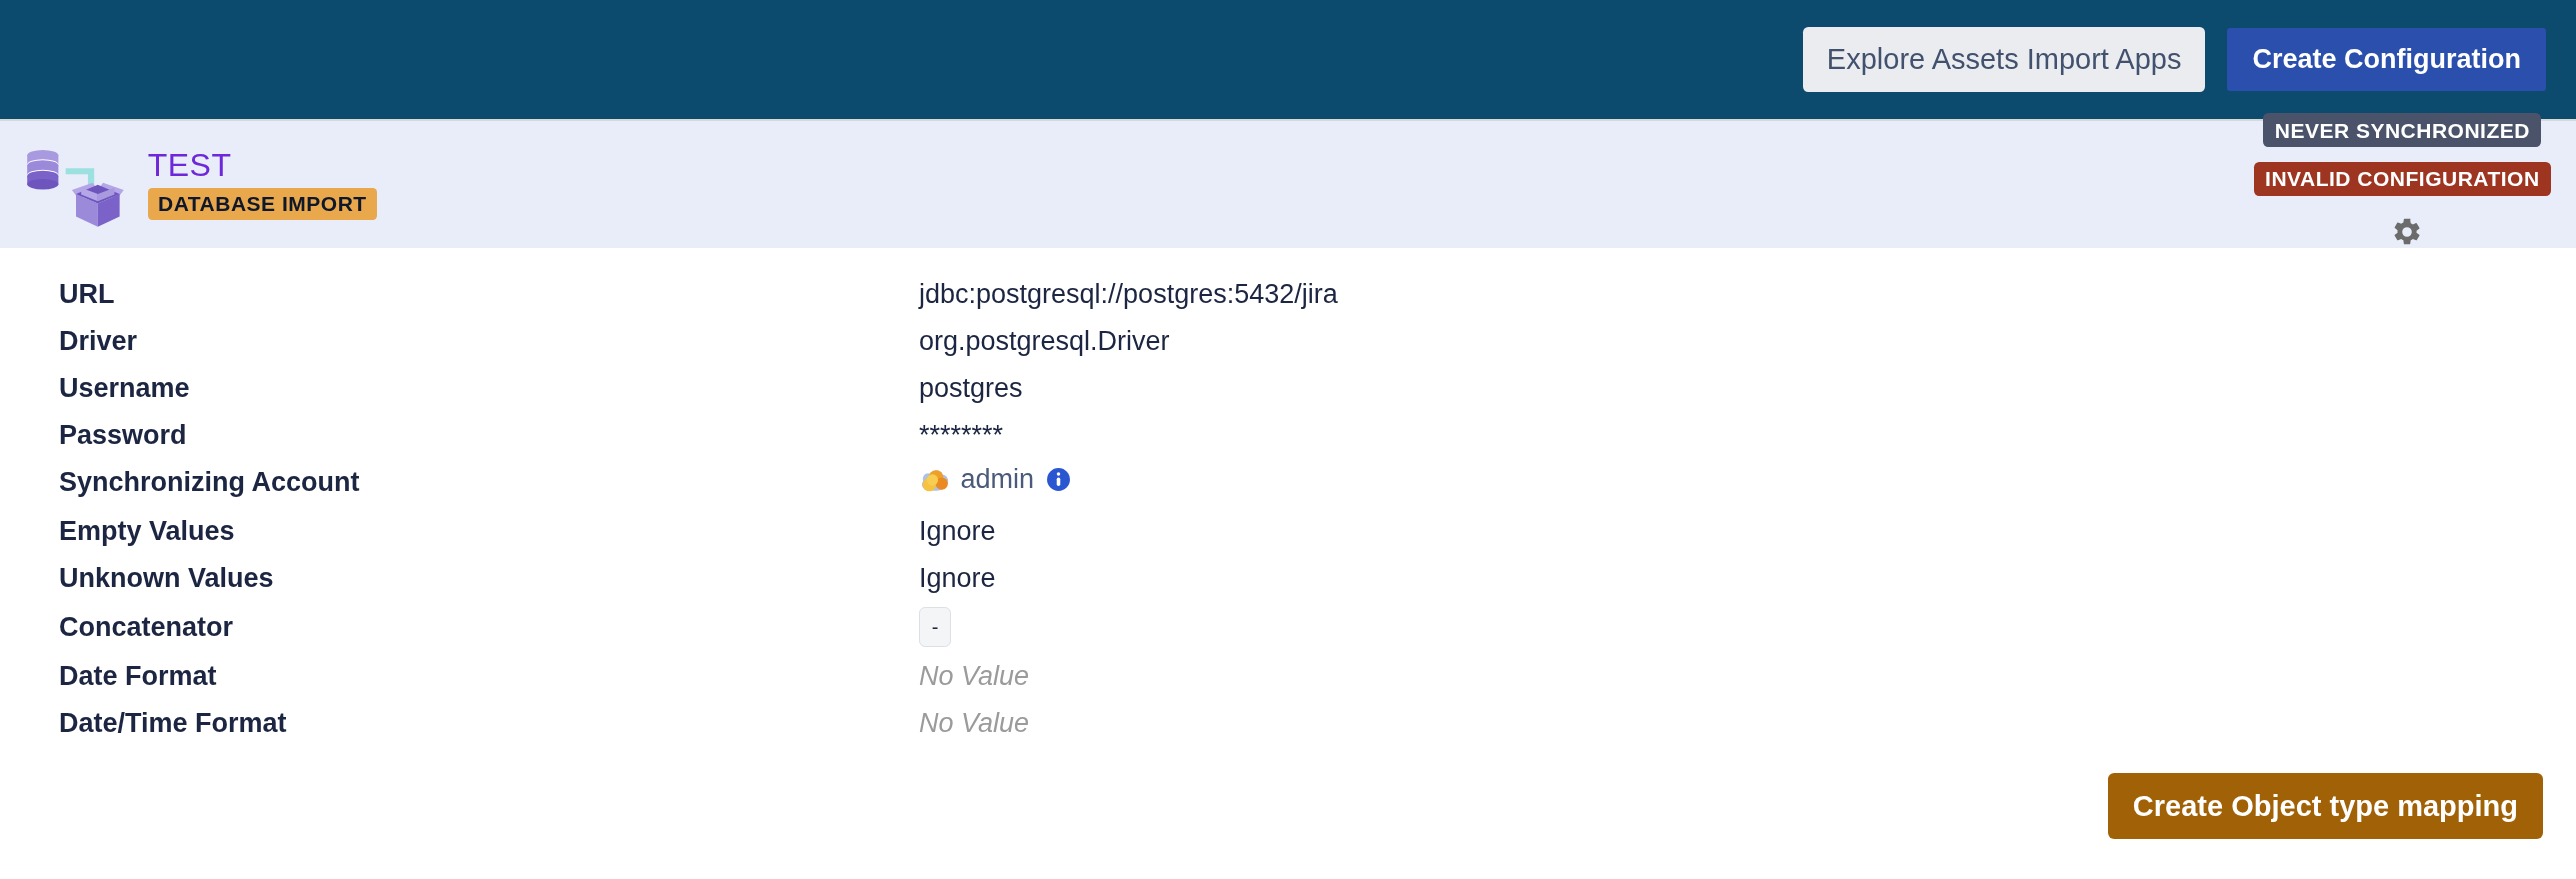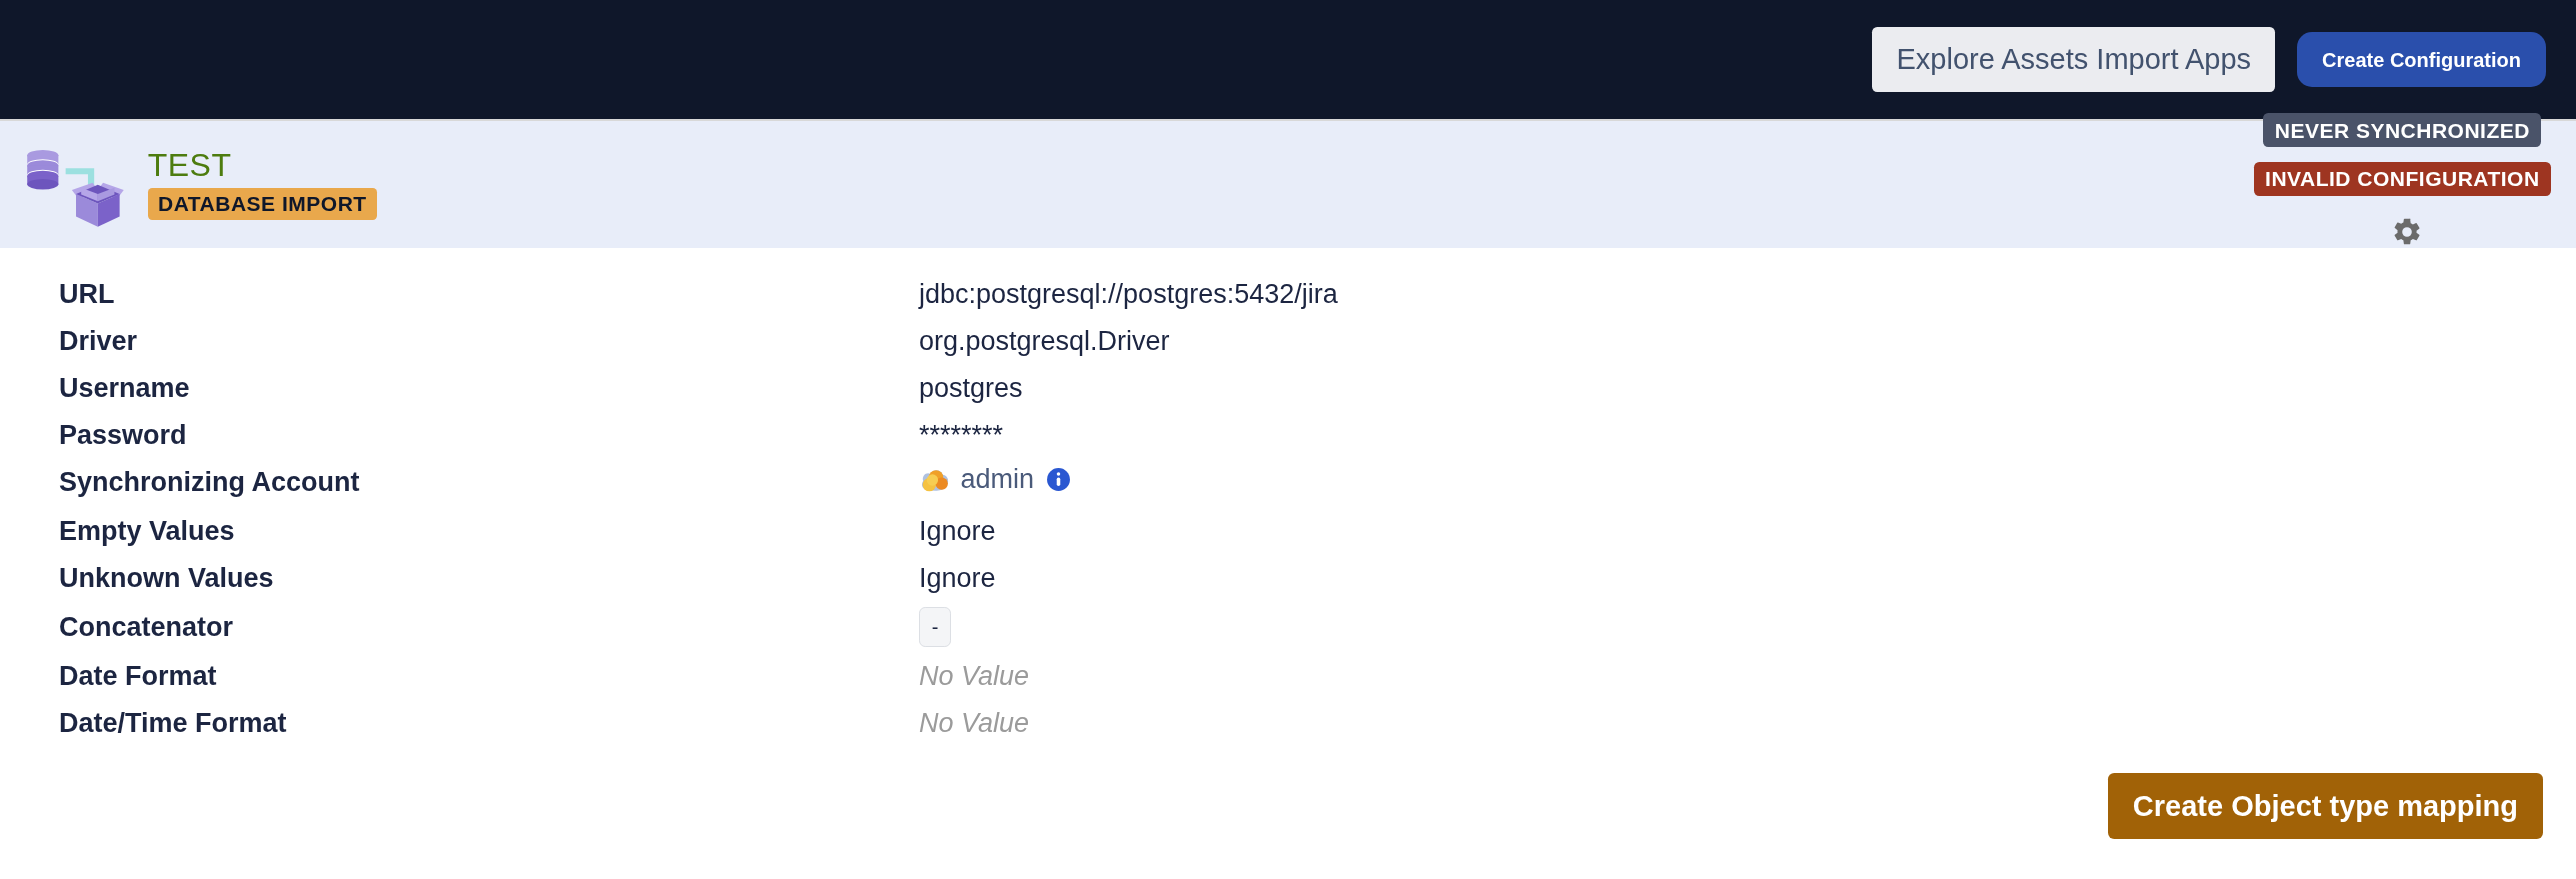--- a/index.html
+++ b/index.html
@@ -23,42 +23,42 @@
   .toolbar {
     position: absolute;
     top: 0; left: 0;
     width: 2576px;
     height: 119px;
     display: flex;
     align-items: center;
     justify-content: flex-end;
     padding-right: 30px;
     gap: 22px;
-    background: #0f172a;
+    background: #0c4a6e;
   }
 
   .btn-subtle {
     background: #ebecf0;
     color: #42526e;
     border: none;
     border-radius: 5.2px;
     font-size: 29px;
     font-family: "Liberation Sans", sans-serif;
     line-height: 1;
     padding: 17.7px 24px;
     cursor: pointer;
     white-space: nowrap;
   }
 
   .btn-primary-dark {
     background: #2a4fac;
     color: #ffffff;
     border: none;
-    border-radius: 15px;
-    font-size: 20px;
+    border-radius: 3px;
+    font-size: 27px;
     font-weight: bold;
     font-family: "Liberation Sans", sans-serif;
     line-height: 1;
     padding: 17.7px 25px;
     cursor: pointer;
     white-space: nowrap;
   }
 
   
   .header-band {
@@ -86,21 +86,21 @@
   }
 
   .title-block {
     display: flex;
     flex-direction: column;
     gap: 7.3px;
   }
 
   .page-title {
     font-size: 32px;
-    color: #4d7c0f;
+    color: #6d28d9;
     letter-spacing: 0.5px;
     line-height: 1;
   }
 
   .type-badge {
     background: #e9a84c;
     color: #0f172a;
     font-size: 21px;
     font-weight: bold;
     letter-spacing: 0.5px;

